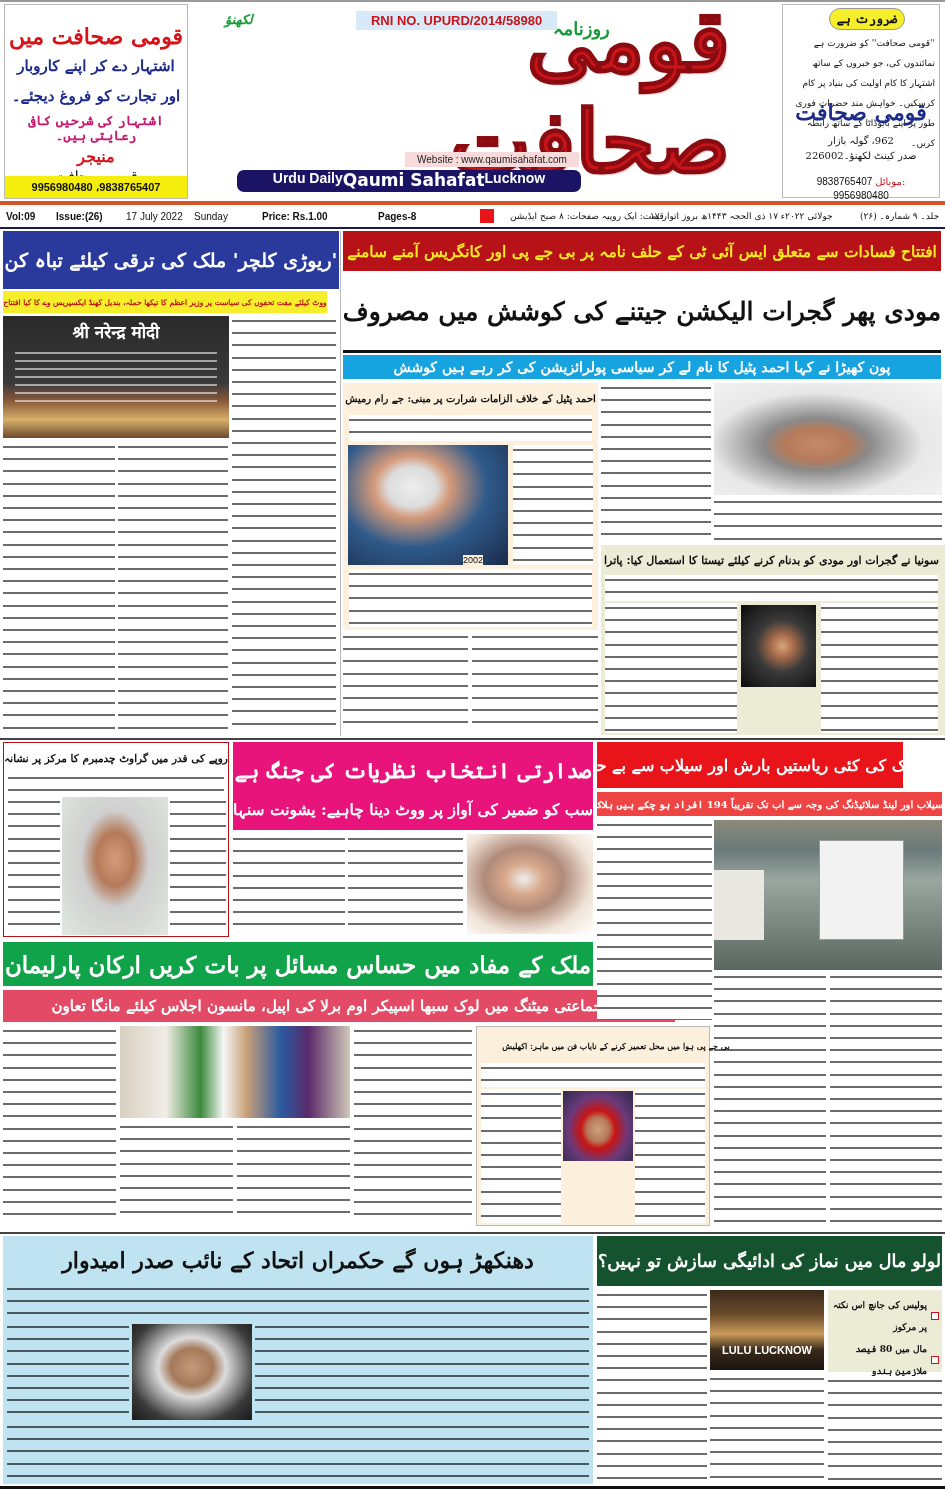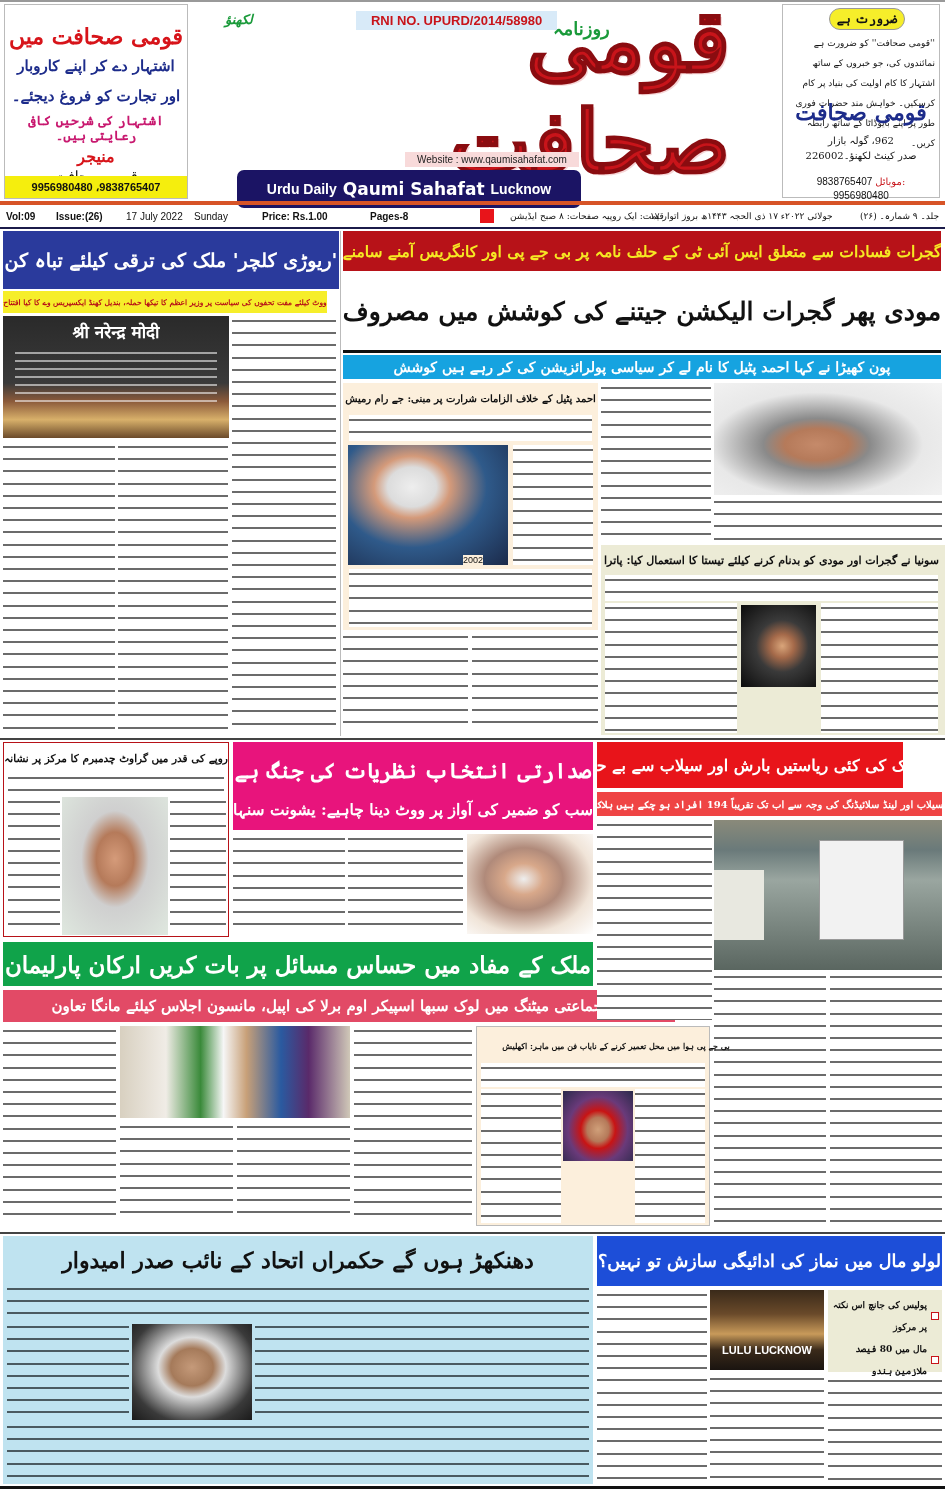--- a/index.html
+++ b/index.html
@@ -18,21 +18,21 @@
 #left-ad .t2{color:#1d2c8b;font-size:15px;font-weight:bold;text-align:center;line-height:26px;margin-top:4px}
 #left-ad .t3{color:#c8186f;font-size:13px;font-weight:bold;text-align:center;margin-top:4px}
 #left-ad .t4{color:#d7141a;font-size:16px;font-weight:bold;text-align:center;margin-top:4px}
 #left-ad .t5{color:#111;font-size:14px;text-align:center;margin-top:2px}
 #left-ad .phones{position:absolute;left:0;right:0;bottom:0;height:22px;background:#f5ee0d;color:#111;font-size:11px;font-weight:bold;display:flex;align-items:center;justify-content:center;font-family:"Liberation Sans",sans-serif}
 #rni{left:356px;top:11px;width:201px;height:19px;background:#d8eaf8;color:#c8141a;font-family:"Liberation Sans",sans-serif;font-weight:bold;font-size:13px;display:flex;align-items:center;justify-content:center}
 #lucknow-tag{left:225px;top:12px;color:#1a9a3a;font-size:13px;font-weight:bold;font-style:italic}
 #roznama{left:553px;top:18px;color:#1a9a3a;font-size:18px;font-weight:bold}
 #logo{left:230px;top:32px;width:500px;height:118px;display:flex;align-items:center;justify-content:center;font-size:86px;font-weight:bold;color:#c8141a;-webkit-text-stroke:2px #8a0c10;font-family:"DejaVu Serif",serif;direction:rtl;text-shadow:0 0 0 #fff,2px 2px 0 #f6d5d6}
 #website{left:405px;top:152px;width:174px;height:15px;background:#f8dada;color:#222;font-family:"Liberation Sans",sans-serif;font-size:10px;display:flex;align-items:center;justify-content:center}
-#urdu-daily{left:237px;top:170px;width:344px;height:38px;background:#1b1464;border-radius:7px;color:#fff;font-family:"Liberation Sans",sans-serif;font-weight:bold;display:flex;align-items:center;justify-content:center;gap:6px}
+#urdu-daily{left:237px;top:170px;width:344px;height:22px;background:#1b1464;border-radius:7px;color:#fff;font-family:"Liberation Sans",sans-serif;font-weight:bold;display:flex;align-items:flex-start;justify-content:center;}
 #urdu-daily .a{font-size:14px}
 #urdu-daily .b{font-size:17px;font-family:"DejaVu Sans",sans-serif;font-weight:bold}
 #right-ad{left:782px;top:4px;width:158px;height:194px;background:#fff;border:1px solid #bbb}
 #right-ad .pill{position:absolute;left:46px;top:3px;width:76px;height:22px;background:#f6ee2a;border:1px solid #999;border-radius:11px;color:#111;font-size:12px;font-weight:bold;display:flex;align-items:center;justify-content:center;direction:rtl}
 #right-ad .body{position:absolute;left:4px;right:4px;top:28px;font-size:9px;line-height:20px;color:#111;direction:rtl;text-align:right}
 #right-ad .brand{position:absolute;left:0;right:0;top:94px;text-align:center;color:#1d2c8b;font-size:22px;font-weight:bold;direction:rtl}
 #right-ad .addr{position:absolute;left:0;right:0;top:128px;text-align:center;font-size:10px;line-height:15px;color:#111;direction:rtl}
 #right-ad .mob{position:absolute;left:0;right:0;top:170px;font-size:10px;color:#111;font-family:"Liberation Sans",sans-serif;text-align:center;line-height:14px}
 #right-ad .mob .lbl{color:#c8141a}
 #rule-top{left:0;top:201px;width:945px;height:4px;background:#d75427}
@@ -46,21 +46,21 @@
 .blue-hl{background:#2a3a9c;color:#fff}
 .red-hl{background:#b71218;color:#f6e823}
 .yellow-strip{background:#f6ee2a;color:#b71218}
 .cyan-hl{background:#16a3e0;color:#fff}
 .beige{background:#fcefdc}
 .pink-hl{background:#e8147c;color:#fff}
 .red2-hl{background:#e8141a;color:#fff}
 .black-hl{background:#ef4444;color:#fff}
 .green-hl{background:#10a34a;color:#fff}
 .rose-hl{background:#e24a66;color:#fff}
-.purple-hl{background:#1d4ed8;color:#fff}
+.purple-hl{background:#14532d;color:#fff}
 .lightblue{background:#bfe3f0}
 .khaki{background:#ecebd6}
 .box-border{border:1px solid #b71218}
 .vr{position:absolute;width:1px;background:#999}
 .hr{position:absolute;height:1px;background:#999}
 .ph-modi{background:linear-gradient(180deg,#2a2a2a 0,#3a3a3a 55%,#8b5a3a 70%,#d8b06a 85%,#6b4a2a 100%)}
 .ph-pawan{background:radial-gradient(ellipse at 45% 55%,#c58a6a 0,#b57a5a 18%,#8a8a8a 30%,#e8e8e8 60%,#f4f4f4 100%)}
 .ph-jairam{background:radial-gradient(ellipse at 40% 35%,#eeeeee 0,#dcdcdc 18%,#d49a7a 28%,#2f5a8a 55%,#1b2a4a 100%)}
 .ph-sambit{background:radial-gradient(ellipse at 55% 50%,#d9a57a 0,#a56a4a 20%,#3a3a3a 45%,#0b0b0b 100%)}
 .ph-chid{background:radial-gradient(ellipse at 50% 45%,#d59b7a 0,#b57a5a 25%,#cfcfcf 45%,#dfe8df 100%)}
@@ -114,40 +114,40 @@
 </div>
 
 <div class="abs" id="rule-top"></div>
 
 <div class="abs" id="infobar">
   <span class="it" style="left:6px;font-weight:bold">Vol:09</span>
   <span class="it" style="left:56px;font-weight:bold">Issue:(26)</span>
   <span class="it" style="left:126px">17 July 2022</span>
   <span class="it" style="left:194px">Sunday</span>
   <span class="it" style="left:262px;font-weight:bold">Price: Rs.1.00</span>
-  <span class="it" style="left:370px;font-weight:bold">Pages-8</span>
+  <span class="it" style="left:378px;font-weight:bold">Pages-8</span>
   <span class="sq"></span>
   <span class="it urdu" style="left:510px;font-size:9px">قیمت: ایک روپیہ صفحات: ۸ صبح ایڈیشن</span>
   <span class="it urdu" style="left:650px;font-size:9px">۱۷ جولائی ۲۰۲۲ء ۱۷ ذی الحجہ ۱۴۴۳ھ بروز اتوار</span>
   <span class="it urdu" style="left:860px;font-size:9px">جلد۔ ۹ شمارہ۔ (۲۶)</span>
 </div>
 <div class="abs" id="rule-info"></div>
 
 <div class="abs hl blue-hl urdu" style="left: 3px; top: 231px; width: 336px; height: 58px; font-size: 19px;">'ریوڑی کلچر' ملک کی ترقی کیلئے تباہ کن</div>
 <div class="abs hl yellow-strip urdu" style="left: 3px; top: 291px; width: 324px; height: 22px; font-size: 7.5px;">ووٹ کیلئے مفت تحفوں کی سیاست پر وزیر اعظم کا تیکھا حملہ، بندیل کھنڈ ایکسپریس وے کا کیا افتتاح</div>
 <div class="abs photo ph-modi" style="left:3px;top:316px;width:226px;height:122px">
   <div style="position:absolute;left:0;right:0;top:4px;text-align:center;color:#fff;font-size:17px;font-weight:bold">श्री नरेन्द्र मोदी</div>
   <div style="position:absolute;left:12px;right:12px;top:30px;height:56px;background:repeating-linear-gradient(to bottom,transparent 0,transparent 6px,rgba(255,255,255,.55) 6px,rgba(255,255,255,.55) 8px)"></div>
 </div>
 <div class="abs txt lines" style="left:232px;top:316px;width:104px;height:416px"></div>
 <div class="abs txt lines" style="left:118px;top:442px;width:110px;height:290px"></div>
 <div class="abs txt lines" style="left:3px;top:442px;width:112px;height:290px"></div>
 <div class="vr" style="left:340px;top:231px;height:505px;background:#bbb"></div>
 
-<div class="abs hl red-hl urdu" style="left: 343px; top: 231px; width: 598px; height: 40px; font-size: 15.5px;">گجرات فسادات سے متعلق ایس آئی ٹی کے حلف نامہ پر بی جے پی اور کانگریس آمنے سامنے</div>
+<div class="abs hl red-hl urdu" style="left: 343px; top: 231px; width: 598px; height: 40px; font-size: 15.5px;">افتتاح فسادات سے متعلق ایس آئی ٹی کے حلف نامہ پر بی جے پی اور کانگریس آمنے سامنے</div>
 <div class="abs hl urdu" style="left: 343px; top: 275px; width: 598px; height: 72px; font-size: 25px; color: rgb(17, 17, 17);">مودی پھر گجرات الیکشن جیتنے کی کوشش میں مصروف</div>
 <div class="hr" style="left:343px;top:350px;width:598px;height:3px;background:#111"></div>
 <div class="abs hl cyan-hl urdu" style="left:343px;top:355px;width:598px;height:24px;font-size:14px">پون کھیڑا نے کہا احمد پٹیل کا نام لے کر سیاسی پولرائزیشن کی کر رہے ہیں کوشش</div>
 
 <div class="abs beige" style="left:343px;top:383px;width:255px;height:247px">
   <div class="hl urdu" style="position: absolute; left: 0px; top: 2px; width: 255px; height: 26px; font-size: 10px; color: rgb(17, 17, 17);">احمد پٹیل کے خلاف الزامات شرارت پر مبنی: جے رام رمیش</div>
   <div class="txt lines" style="position:absolute;left:6px;top:32px;width:243px;height:26px;background-color:#fcefdc"></div>
   <div class="photo ph-jairam" style="position:absolute;left:5px;top:62px;width:160px;height:120px"></div>
   <div class="txt lines" style="position:absolute;left:170px;top:62px;width:80px;height:120px"></div>
   <div style="position:absolute;left:120px;top:172px;font-size:9px;font-family:'Liberation Sans',sans-serif;background:#fcefdc">2002</div>

